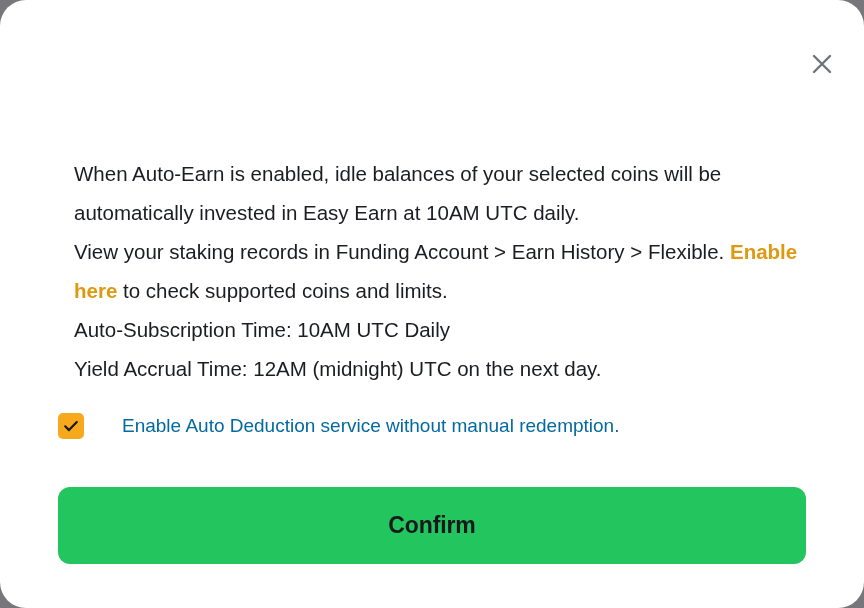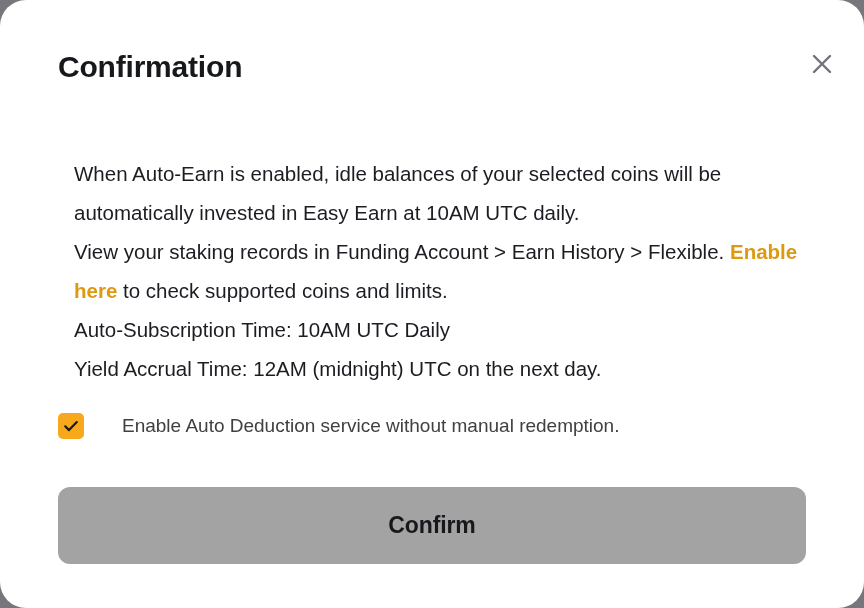--- a/index.html
+++ b/index.html
@@ -108,52 +108,49 @@
     justify-content: center;
     flex: none;
     cursor: pointer;
   }
   .checkbox svg { display: block; }
 
   .checkbox-label {
     margin-left: 38px;
     font-size: 19px;
     line-height: 26px;
-    color: #404040;
+    color: #0369a1;
     cursor: pointer;
   }
 
   .confirm-button {
     position: absolute;
     left: 58px;
     top: 487px;
     width: 748px;
     height: 77px;
-    background: #a3a3a3;
+    background: #22c55e;
     border: none;
     border-radius: 12px;
     font-family: "Liberation Sans", "DejaVu Sans", sans-serif;
     font-size: 23px;
     font-weight: bold;
     color: #16181c;
     letter-spacing: -0.1px;
     cursor: pointer;
     padding: 0;
   }
 </style>
 </head>
 <body>
 
 <div class="backdrop"></div>
 
 <div class="modal">
 
-  <div class="modal-header">
-    <h1 class="modal-title">Confirmation</h1>
-  </div>
 
   <button class="close-button">
     <span>
       <svg width="26" height="26" viewBox="0 0 26 26" aria-hidden="true">
         <path d="M5 5 L21 21 M21 5 L5 21" stroke="#70737e" stroke-width="2.4" stroke-linecap="round" fill="none"></path>
       </svg>
     </span>
   </button>
 
   <div class="modal-body">

